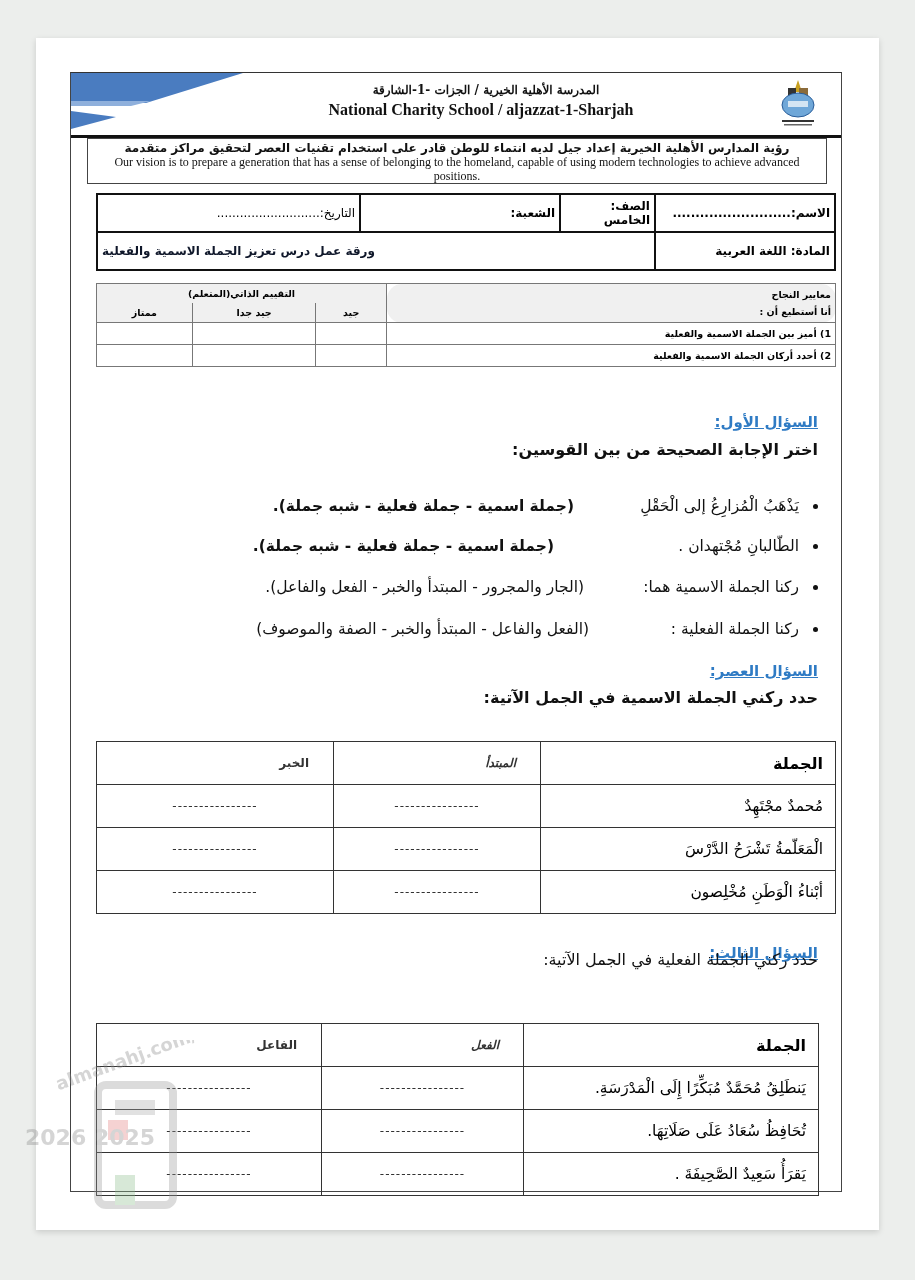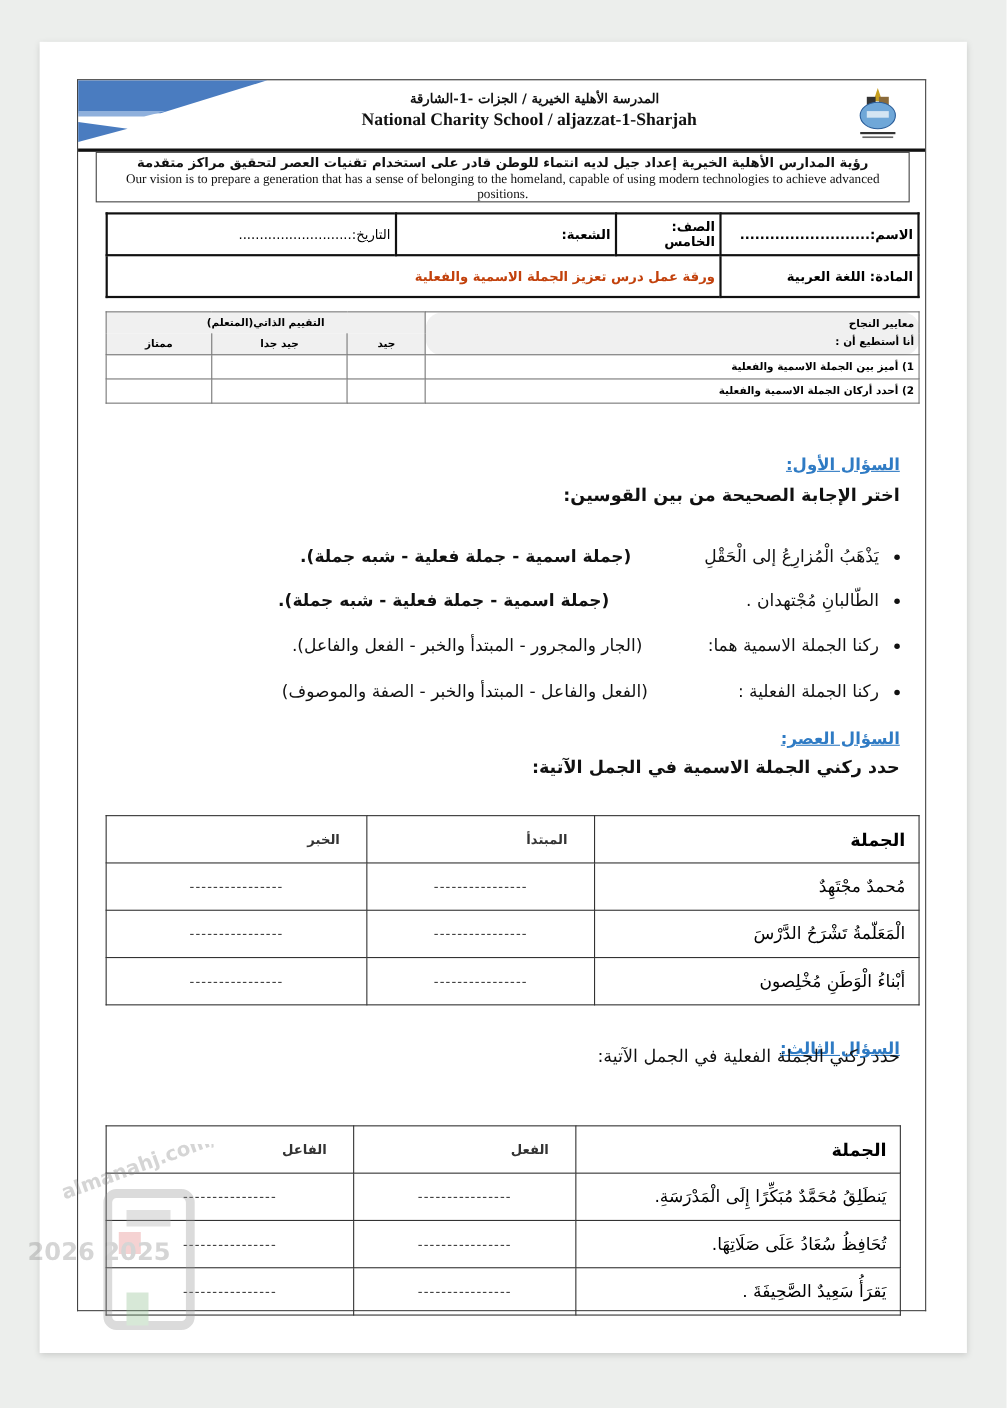--- a/index.html
+++ b/index.html
@@ -11,36 +11,36 @@
   .school-ar { position:absolute; left:250px; top:10px; width:330px; text-align:center; direction:rtl; font-family:"DejaVu Serif", serif; font-weight:bold; font-size:12px; color:#111; }
   .school-en { position:absolute; left:210px; top:28px; width:400px; text-align:center; font-family:"Liberation Serif", serif; font-weight:bold; font-size:16px; color:#111; }
   .logo { position:absolute; left:705px; top:5px; width:44px; height:52px; }
   .thick-rule { position:absolute; left:71px; top:135px; width:770px; height:3px; background:#111; }
   .vision { position:absolute; left:87px; top:138px; width:740px; height:46px; border:1px solid #444; box-sizing:border-box; text-align:center; }
   .vision-ar { direction:rtl; font-family:"DejaVu Sans", sans-serif; font-weight:bold; font-size:12px; color:#111; margin-top:2px; }
   .vision-en { font-family:"Liberation Serif", serif; font-size:12px; color:#111; line-height:14px; padding:0 20px; }
   table { border-collapse:collapse; position:absolute; }
   .info { left:96px; top:193px; width:740px; border:2.5px solid #111; direction:rtl; font-size:12px; font-weight:bold; }
   .info td { border:2px solid #111; height:36px; padding:0 4px; }
-  .info .red { color:#c2410c; text-align:right; }
+  .info .red { color:#0f172a; text-align:left; }
   .crit { left:96px; top:283px; width:740px; direction:rtl; font-size:9.5px; font-weight:bold; border:1px solid #555; }
   .crit td { border:1px solid #777; padding:2px 4px; }
   .crit .h { background:#f0f0f0; }
   .qtitle { position:absolute; right:97px; direction:rtl; color:#2f7bc4; font-weight:bold; font-size:15px; text-decoration:underline; }
   .qinstr { position:absolute; right:97px; direction:rtl; color:#111; font-size:16px; }
   .bullet { position:absolute; right:97px; direction:rtl; font-size:15.5px; color:#111; display:flex; align-items:center; white-space:nowrap; }
   .bullet .dot { width:5px; height:5px; background:#111; border-radius:50%; margin-left:14px; }
   .bullet .sent { display:inline-block; }
   .bullet .opts { display:inline-block; }
   .grid { left:96px; width:740px; direction:rtl; font-size:15.5px; border:1px solid #333; }
   .grid td { border:1px solid #333; height:42px; padding:0 12px; }
   .grid th { border:1px solid #333; height:42px; padding:0 12px; font-weight:bold; font-size:16px; }
   .grid .c1 { width:270px; text-align:right; }
   .grid .c2, .grid .c3 { text-align:center; color:#333; letter-spacing:1px; font-size:12px; }
-  .grid th.c2 { text-align:right; padding-right:24px; }
+  .grid th.c2 { text-align:right; padding-right:24px;font-style:italic; }
   .grid th.c3 { text-align:right; padding-right:24px; }
   .watermark { position:absolute; left:15px; top:1040px; width:260px; height:240px; pointer-events:none; opacity:0.35; }
 </style>
 </head>
 <body>
 
 <div class="page"></div>
 <div class="frame"></div>
 
 <div class="header">

